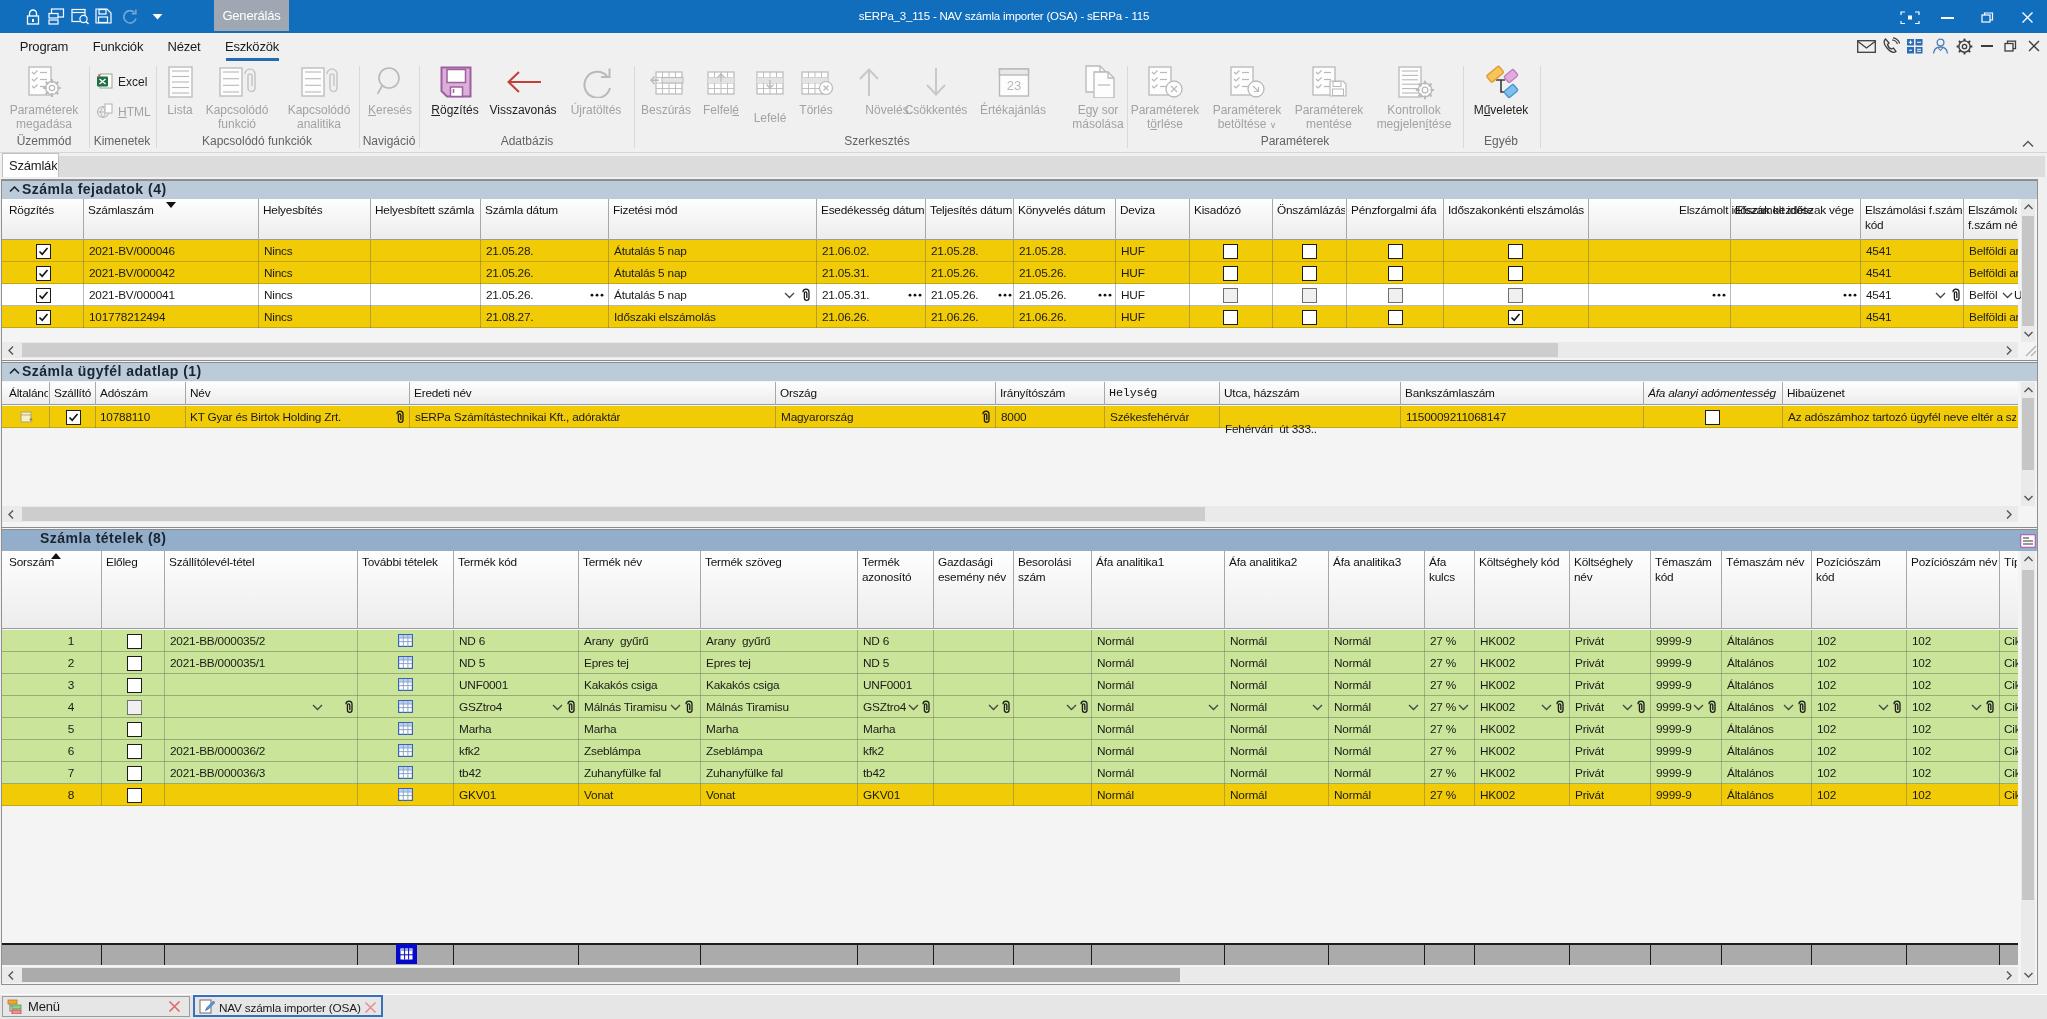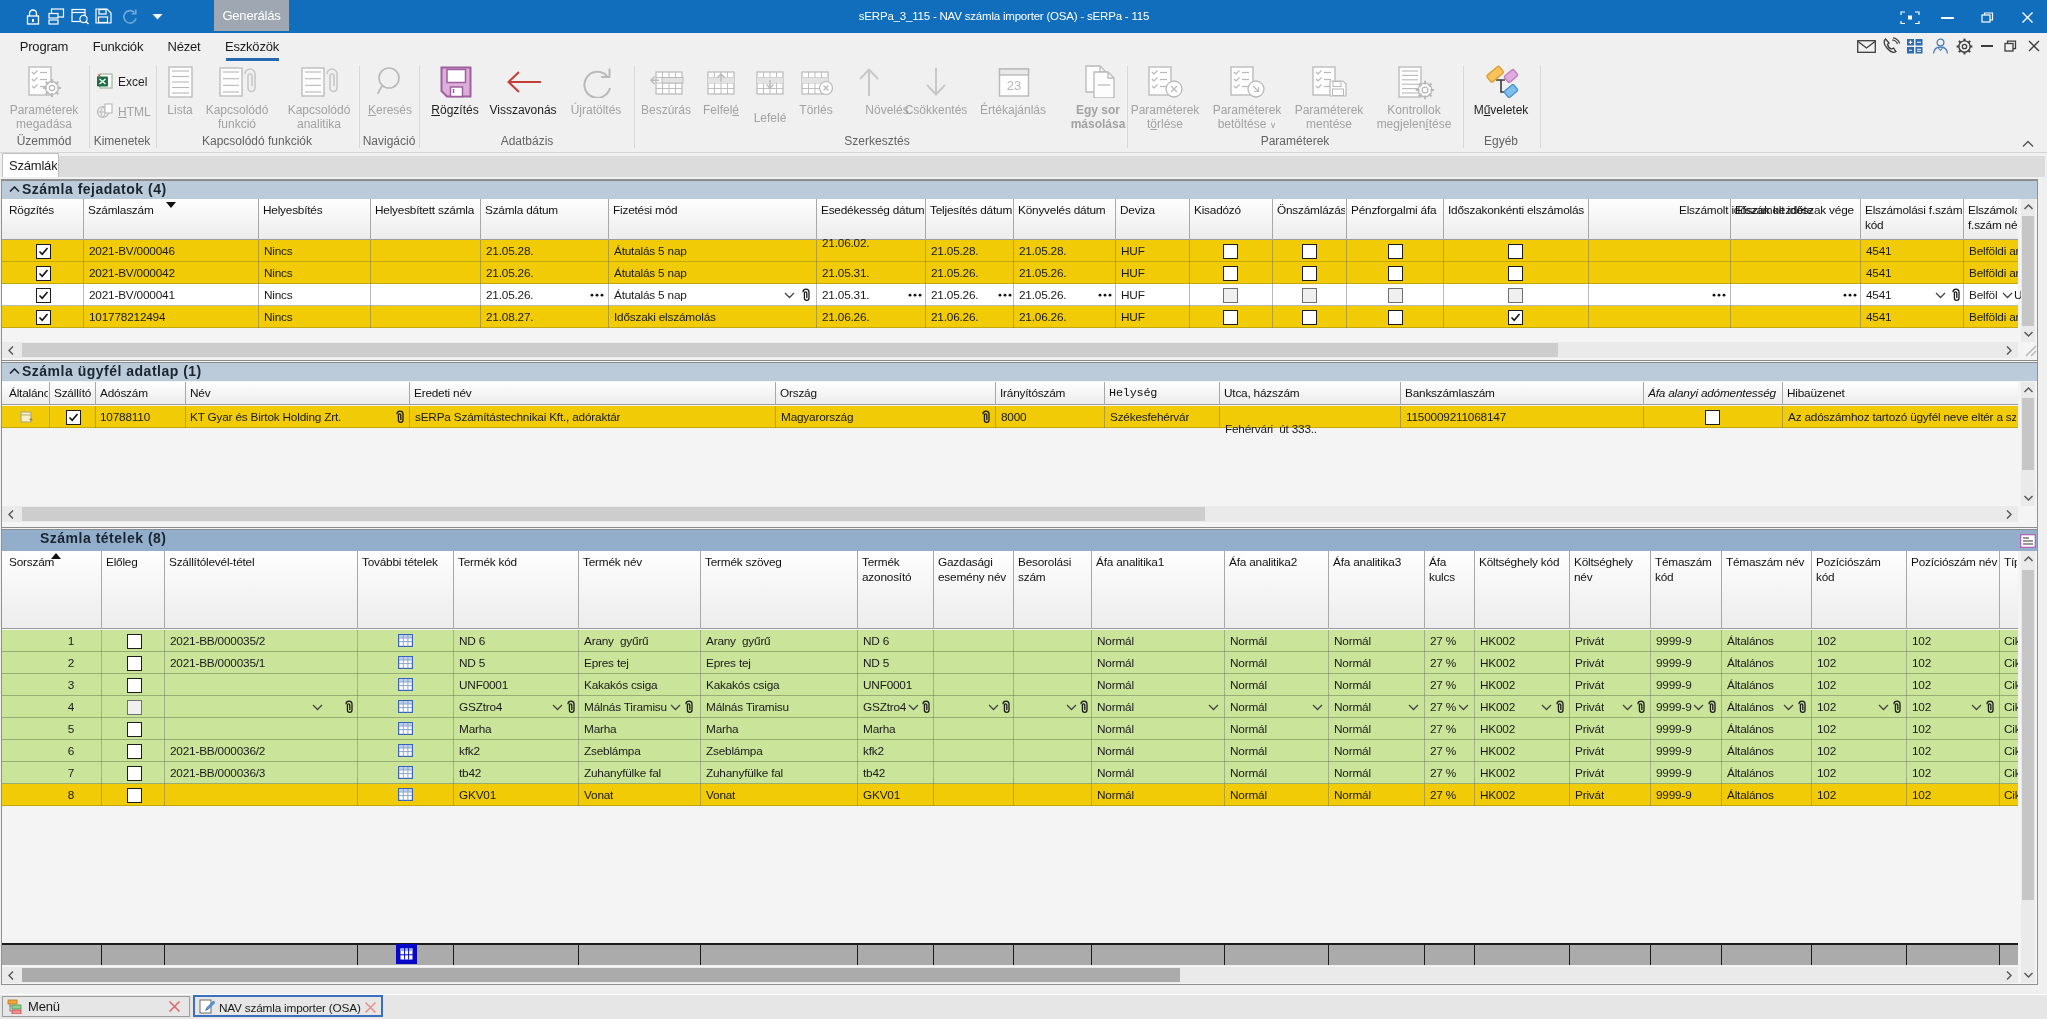--- a/index.html
+++ b/index.html
@@ -273,21 +273,21 @@
     <text x="16" y="24" font-size="13" fill="#b9b9b9" text-anchor="middle" font-family="Liberation Sans">23</text>
   </svg>
 <div class="rlbl" style="left:953px;top:103px;width:120px;">Értékajánlás</div>
 <svg class="abs" style="left:1084px;top:64px" width="34" height="34">
     <path d="M2 2 h14 l6 6 v20 h-20 z" fill="#fdfdfd" stroke="#b9b9b9" stroke-width="1.3"></path>
     <path d="M16 2 v6 h6" fill="none" stroke="#b9b9b9" stroke-width="1.3"></path>
     <path d="M10 8 h14 l6 6 v20 h-20 z" fill="#fdfdfd" stroke="#b9b9b9" stroke-width="1.3"></path>
     <path d="M24 8 v6 h6" fill="none" stroke="#b9b9b9" stroke-width="1.3"></path>
     <line x1="14" y1="21" x2="26" y2="21" stroke="#b9b9b9" stroke-width="1.2"></line>
   </svg>
-<div class="rlbl" style="left:1043px;top:103px;width:110px;font-weight:bold;">Egy sor<br>másolása</div>
+<div class="rlbl" style="left:1043px;top:103px;width:110px;">Egy sor<br>másolása</div>
 <svg class="abs" style="left:1148px;top:66px" width="36" height="34">
     <rect x="1" y="1" width="22" height="28" fill="#fdfdfd" stroke="#b9b9b9" stroke-width="1.3"></rect>
     <g stroke="#b9b9b9" stroke-width="1.2" fill="none">
       <path d="M4 6 l2 2 l3.5-3.5 M4 13 l2 2 l3.5-3.5 M4 20 l2 2 l3.5-3.5"></path>
       <line x1="12" y1="6.5" x2="19" y2="6.5"></line>
       <line x1="12" y1="13.5" x2="19" y2="13.5"></line>
       <line x1="12" y1="20.5" x2="19" y2="20.5"></line>
     </g>
     <circle cx="26" cy="23" r="8" fill="#fdfdfd" stroke="#b9b9b9" stroke-width="1.3"></circle>
     <path d="M23 20 l6 6 M29 20 l-6 6" stroke="#b9b9b9" stroke-width="1.2"></path>
@@ -404,21 +404,21 @@
 <div class="abs" style="left:166px;top:202px;width:0;height:0;border-left:5px solid transparent;border-right:5px solid transparent;border-top:6px solid #111"></div>
 <div class="abs" style="left:2px;top:240px;width:2016px;height:22px;background:#f1cc06;border-bottom:1px solid #c5a909"></div>
 <div class="cb" style="left:35.5px;top:243.5px"></div>
 <svg class="abs" style="left:37.5px;top:245.5px" width="11" height="11">
     <path d="M1.5 5.5 L4.2 8.2 L9.5 2" fill="none" stroke="#111" stroke-width="1.6"></path>
   </svg>
 <div class="tx" style="left:89px;top:244px;">2021-BV/000046</div>
 <div class="tx" style="left:264px;top:244px;">Nincs</div>
 <div class="tx" style="left:486px;top:244px;">21.05.28.</div>
 <div class="tx" style="left:614px;top:244px;">Átutalás 5 nap</div>
-<div class="tx" style="left:822px;top:236px;text-align:right;">21.06.02.</div>
+<div class="tx" style="left:822px;top:244px;text-align:right;">21.06.02.</div>
 <div class="tx" style="left:931px;top:244px;">21.05.28.</div>
 <div class="tx" style="left:1019px;top:244px;">21.05.28.</div>
 <div class="tx" style="left:1121px;top:244px;">HUF</div>
 <div class="cb" style="left:1222.5px;top:243.5px"></div>
 <div class="cb" style="left:1301.5px;top:243.5px"></div>
 <div class="cb" style="left:1387.5px;top:243.5px"></div>
 <div class="cb" style="left:1507.5px;top:243.5px"></div>
 <div class="tx" style="left:1866px;top:244px;">4541</div>
 <div class="tx" style="left:1969px;top:244px;width:49px;">Belföldi an</div>
 <div class="abs" style="left:2px;top:262px;width:2016px;height:22px;background:#f1cc06;border-bottom:1px solid #c5a909"></div>

